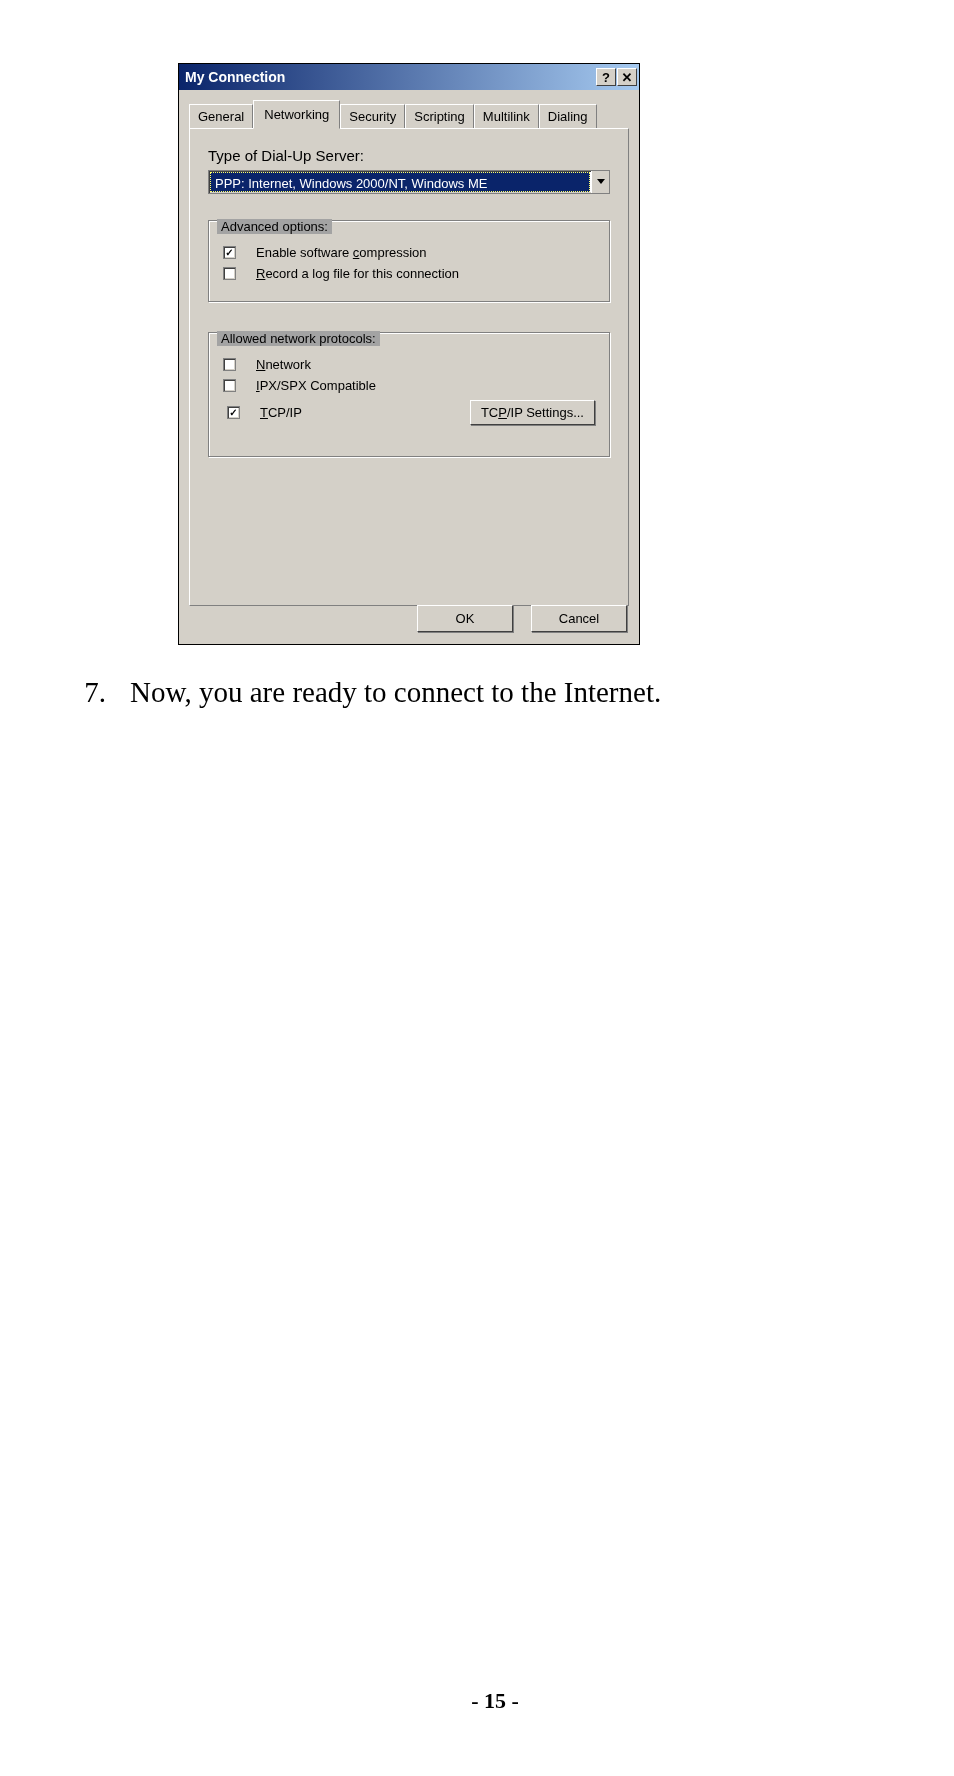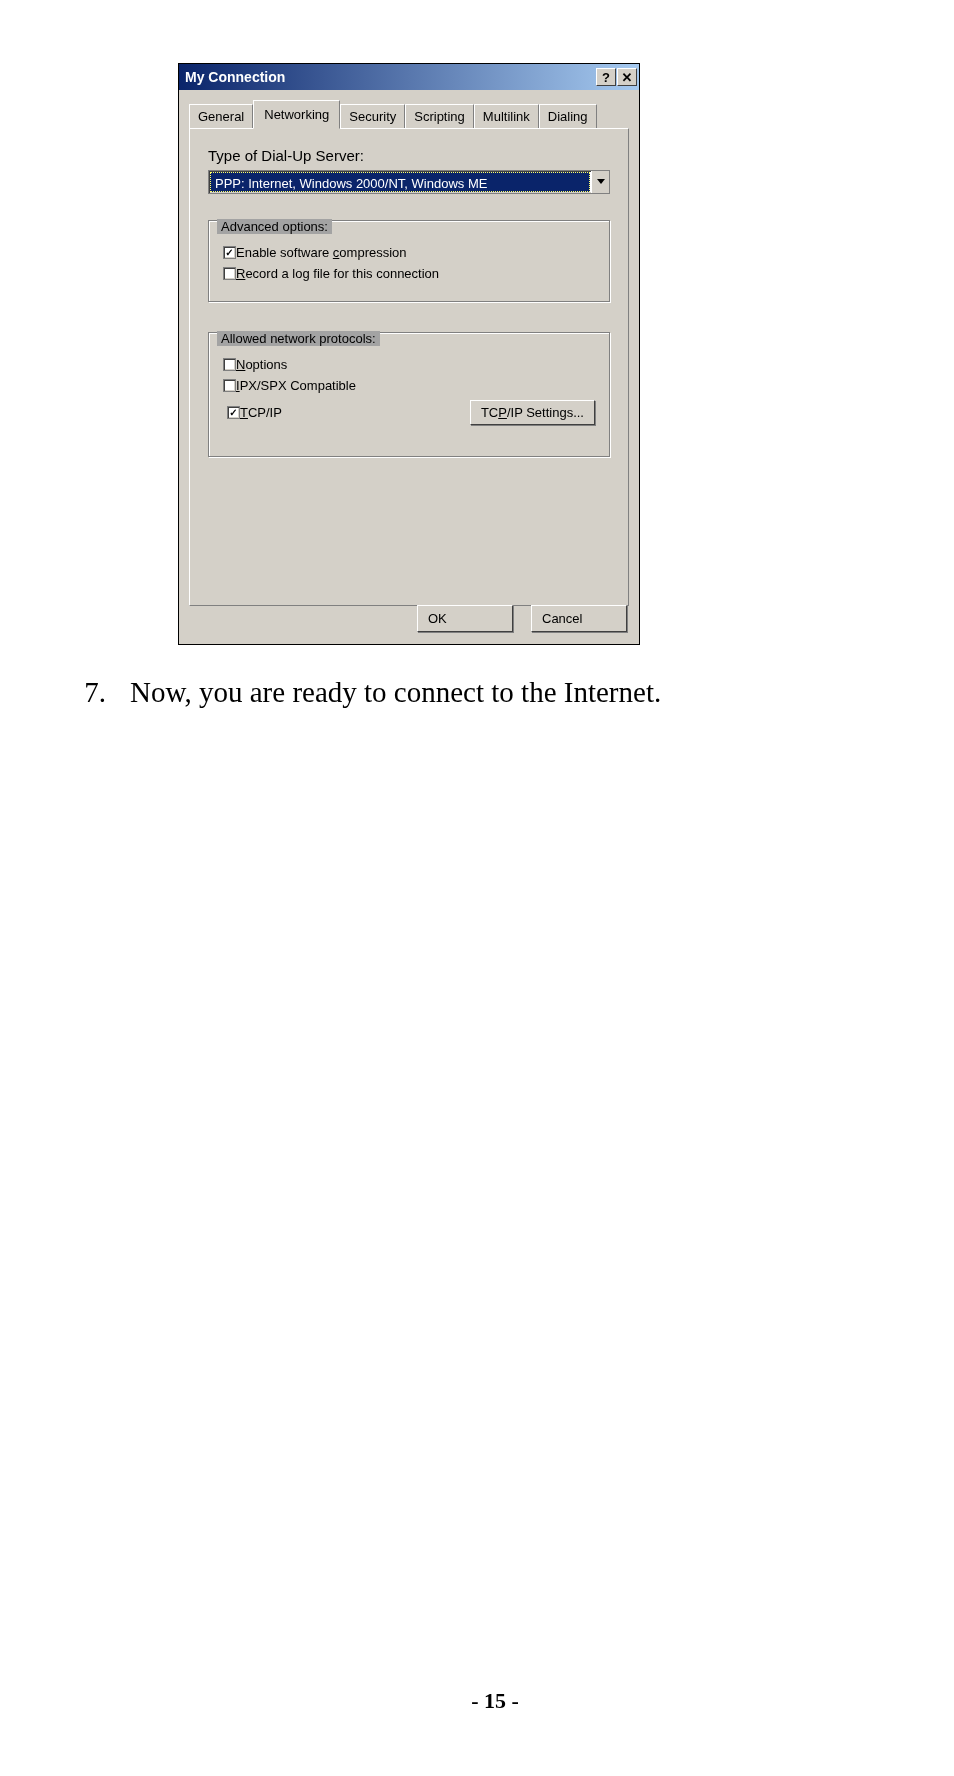--- a/index.html
+++ b/index.html
@@ -135,21 +135,21 @@
     background: #a3a3a3;
     padding: 0 4px;
     font-size: 13px;
     margin-top: 8px;
   }
   .chkrow {
     display: flex;
     align-items: center;
     font-size: 13px;
     margin: 6px 0;
-    gap: 0;
+    gap: 20px;
   }
   .chkbox {
     width: 13px;
     height: 13px;
     background: #fff;
     border: 1px solid #808080;
     box-shadow: inset 1px 1px 0 #404040, inset -1px -1px 0 #d4d0c8;
     display: flex;
     align-items: center;
     justify-content: center;
@@ -170,20 +170,21 @@
   }
   .btn {
     background: #d4d0c8;
     border: 1px solid #fff;
     border-right-color: #404040;
     border-bottom-color: #404040;
     box-shadow: 1px 1px 0 #808080;
     font-size: 13px;
     padding: 4px 10px;
     min-width: 100px;
+    text-align: center;
     cursor: default;
   }
   .groupbox.protocols { margin-top: 30px; padding-bottom: 30px;}
   .dlg-buttons {
     position: absolute;
     right: 12px;
     bottom: 12px;
     display: flex;
     gap: 18px;
   }
@@ -256,21 +257,21 @@
           <div class="chkbox"></div>
           <span><span class="u">R</span><span>ecord a log file for this connection</span></span>
         </div>
       </div>
 
       <div class="groupbox protocols">
         <div class="legend">Allowed network protocols:</div>
 
         <div class="chkrow">
           <div class="chkbox"></div>
-          <span><span class="u">N</span><span>options</span></span>
+          <span><span class="u">N</span><span>network</span></span>
         </div>
 
         <div class="chkrow">
           <div class="chkbox"></div>
           <span><span class="u">I</span><span>PX/SPX Compatible</span></span>
         </div>
 
         <div class="protocols-row">
           <div class="chkrow" style="margin:6px 4px;">
             <div class="chkbox checked"></div>

